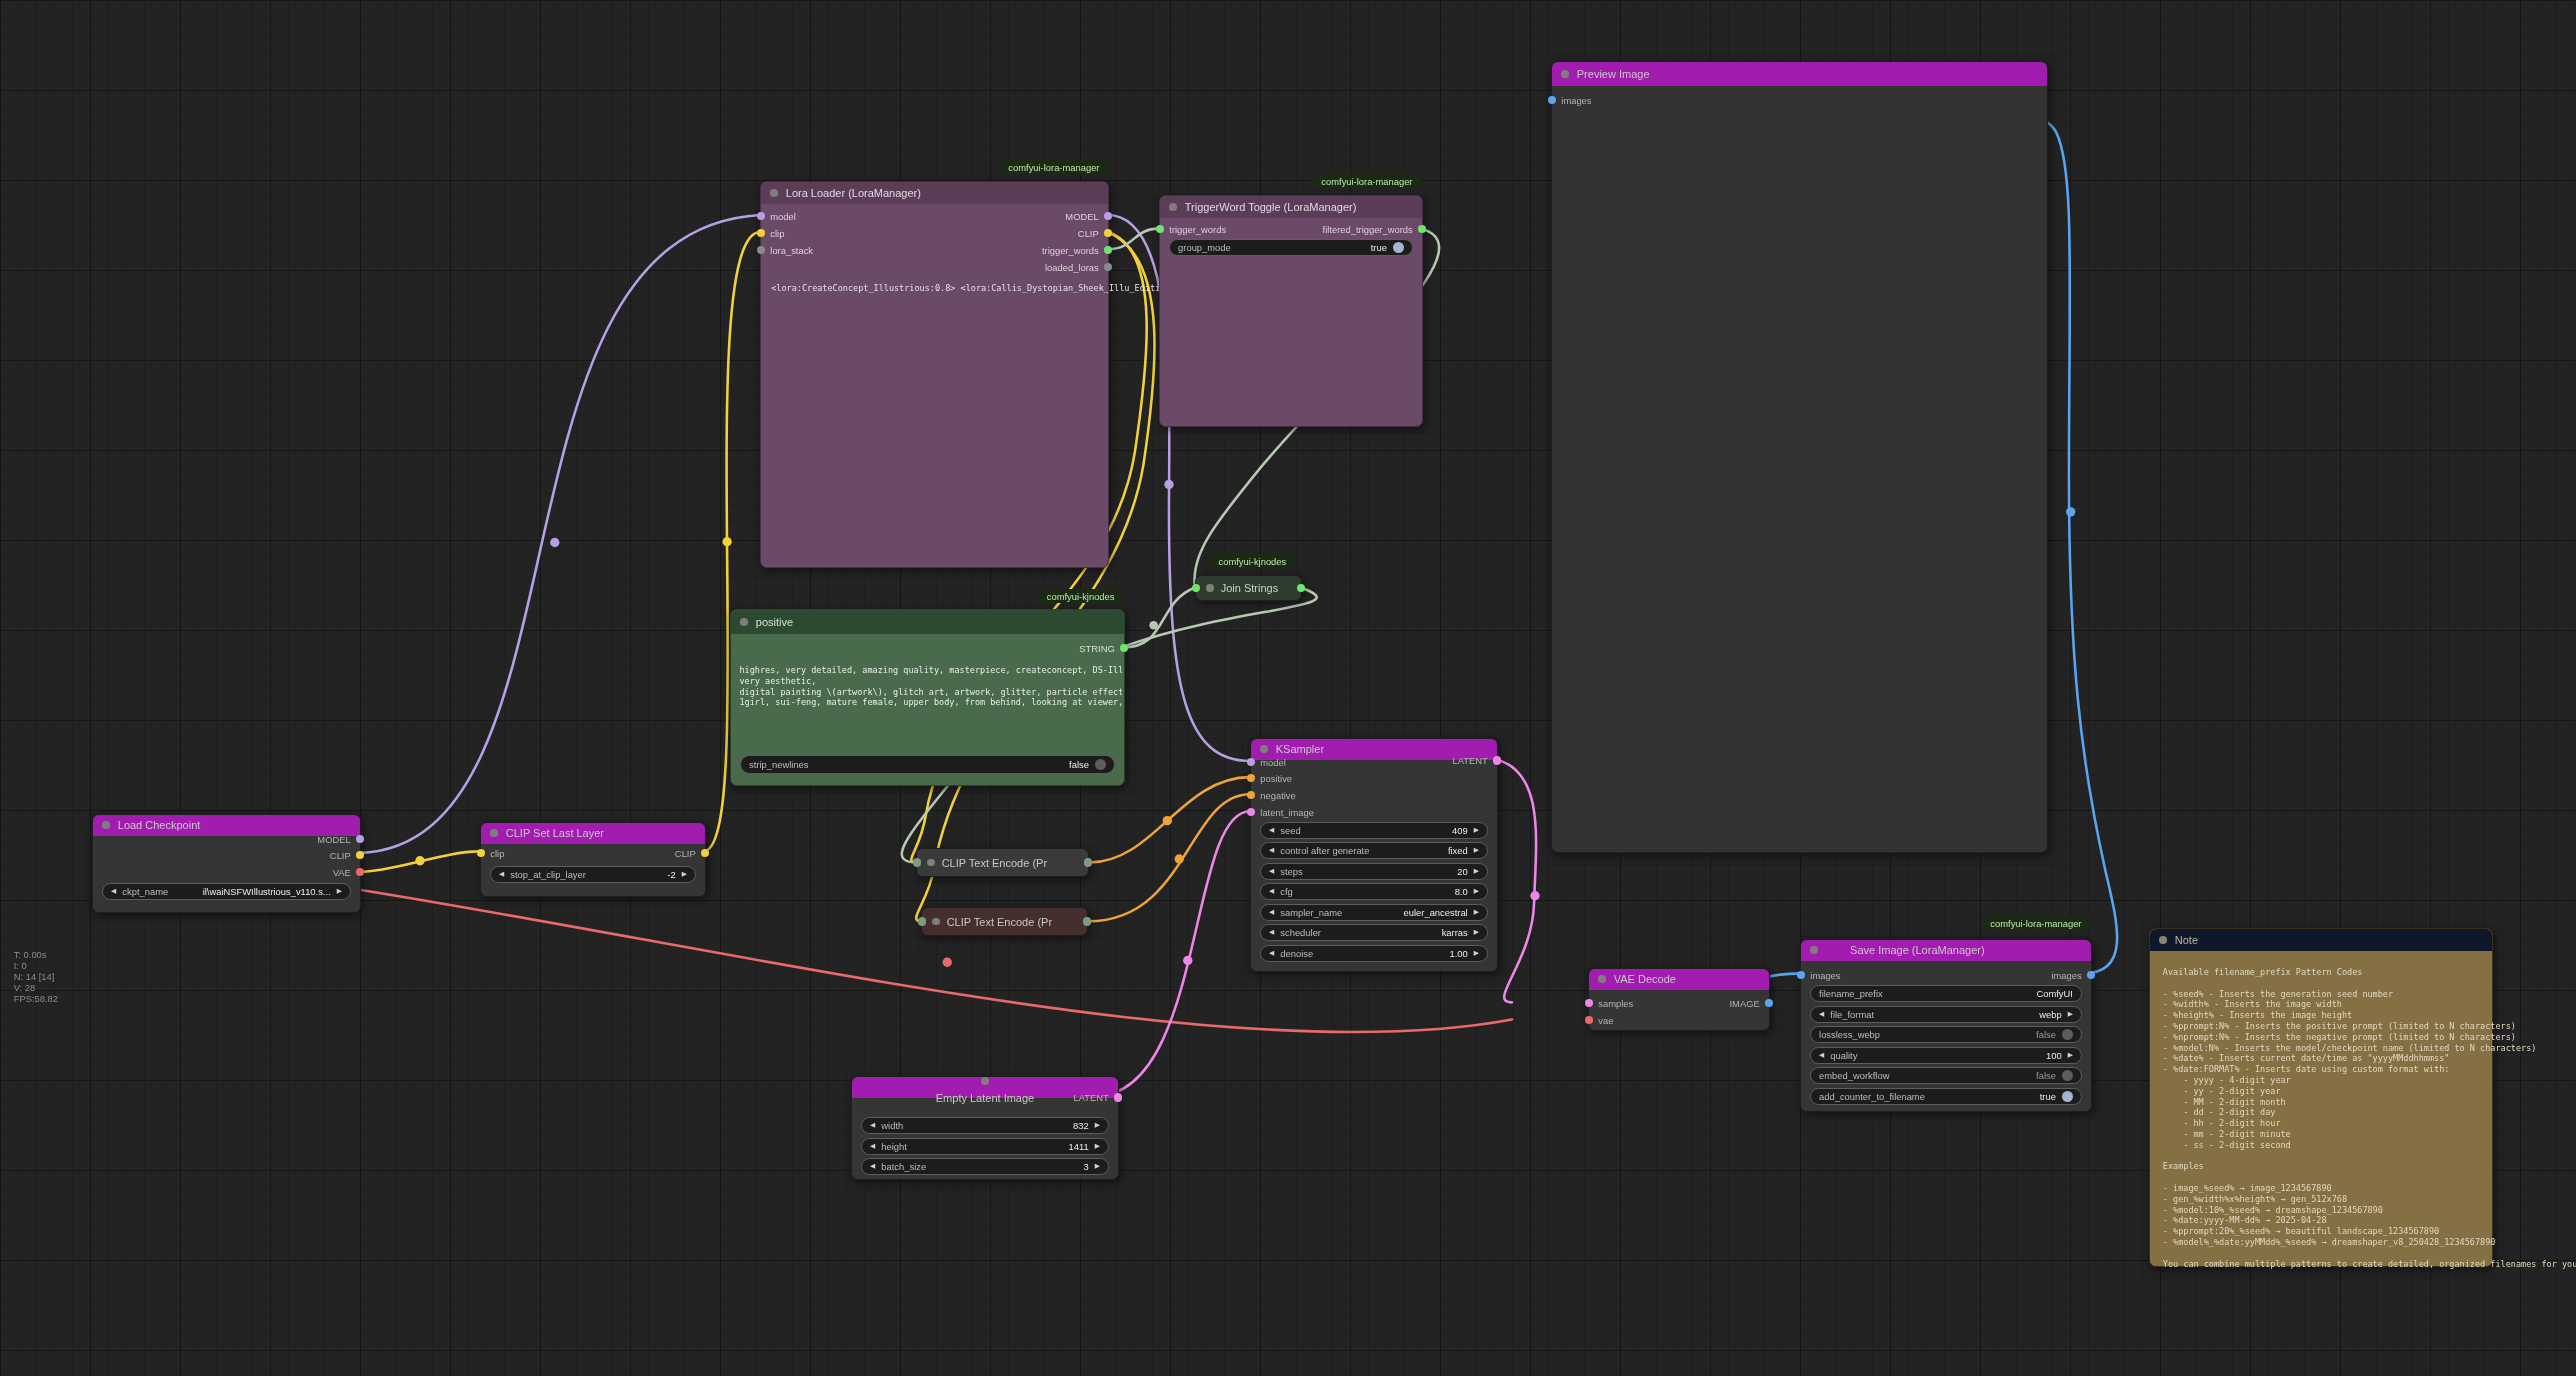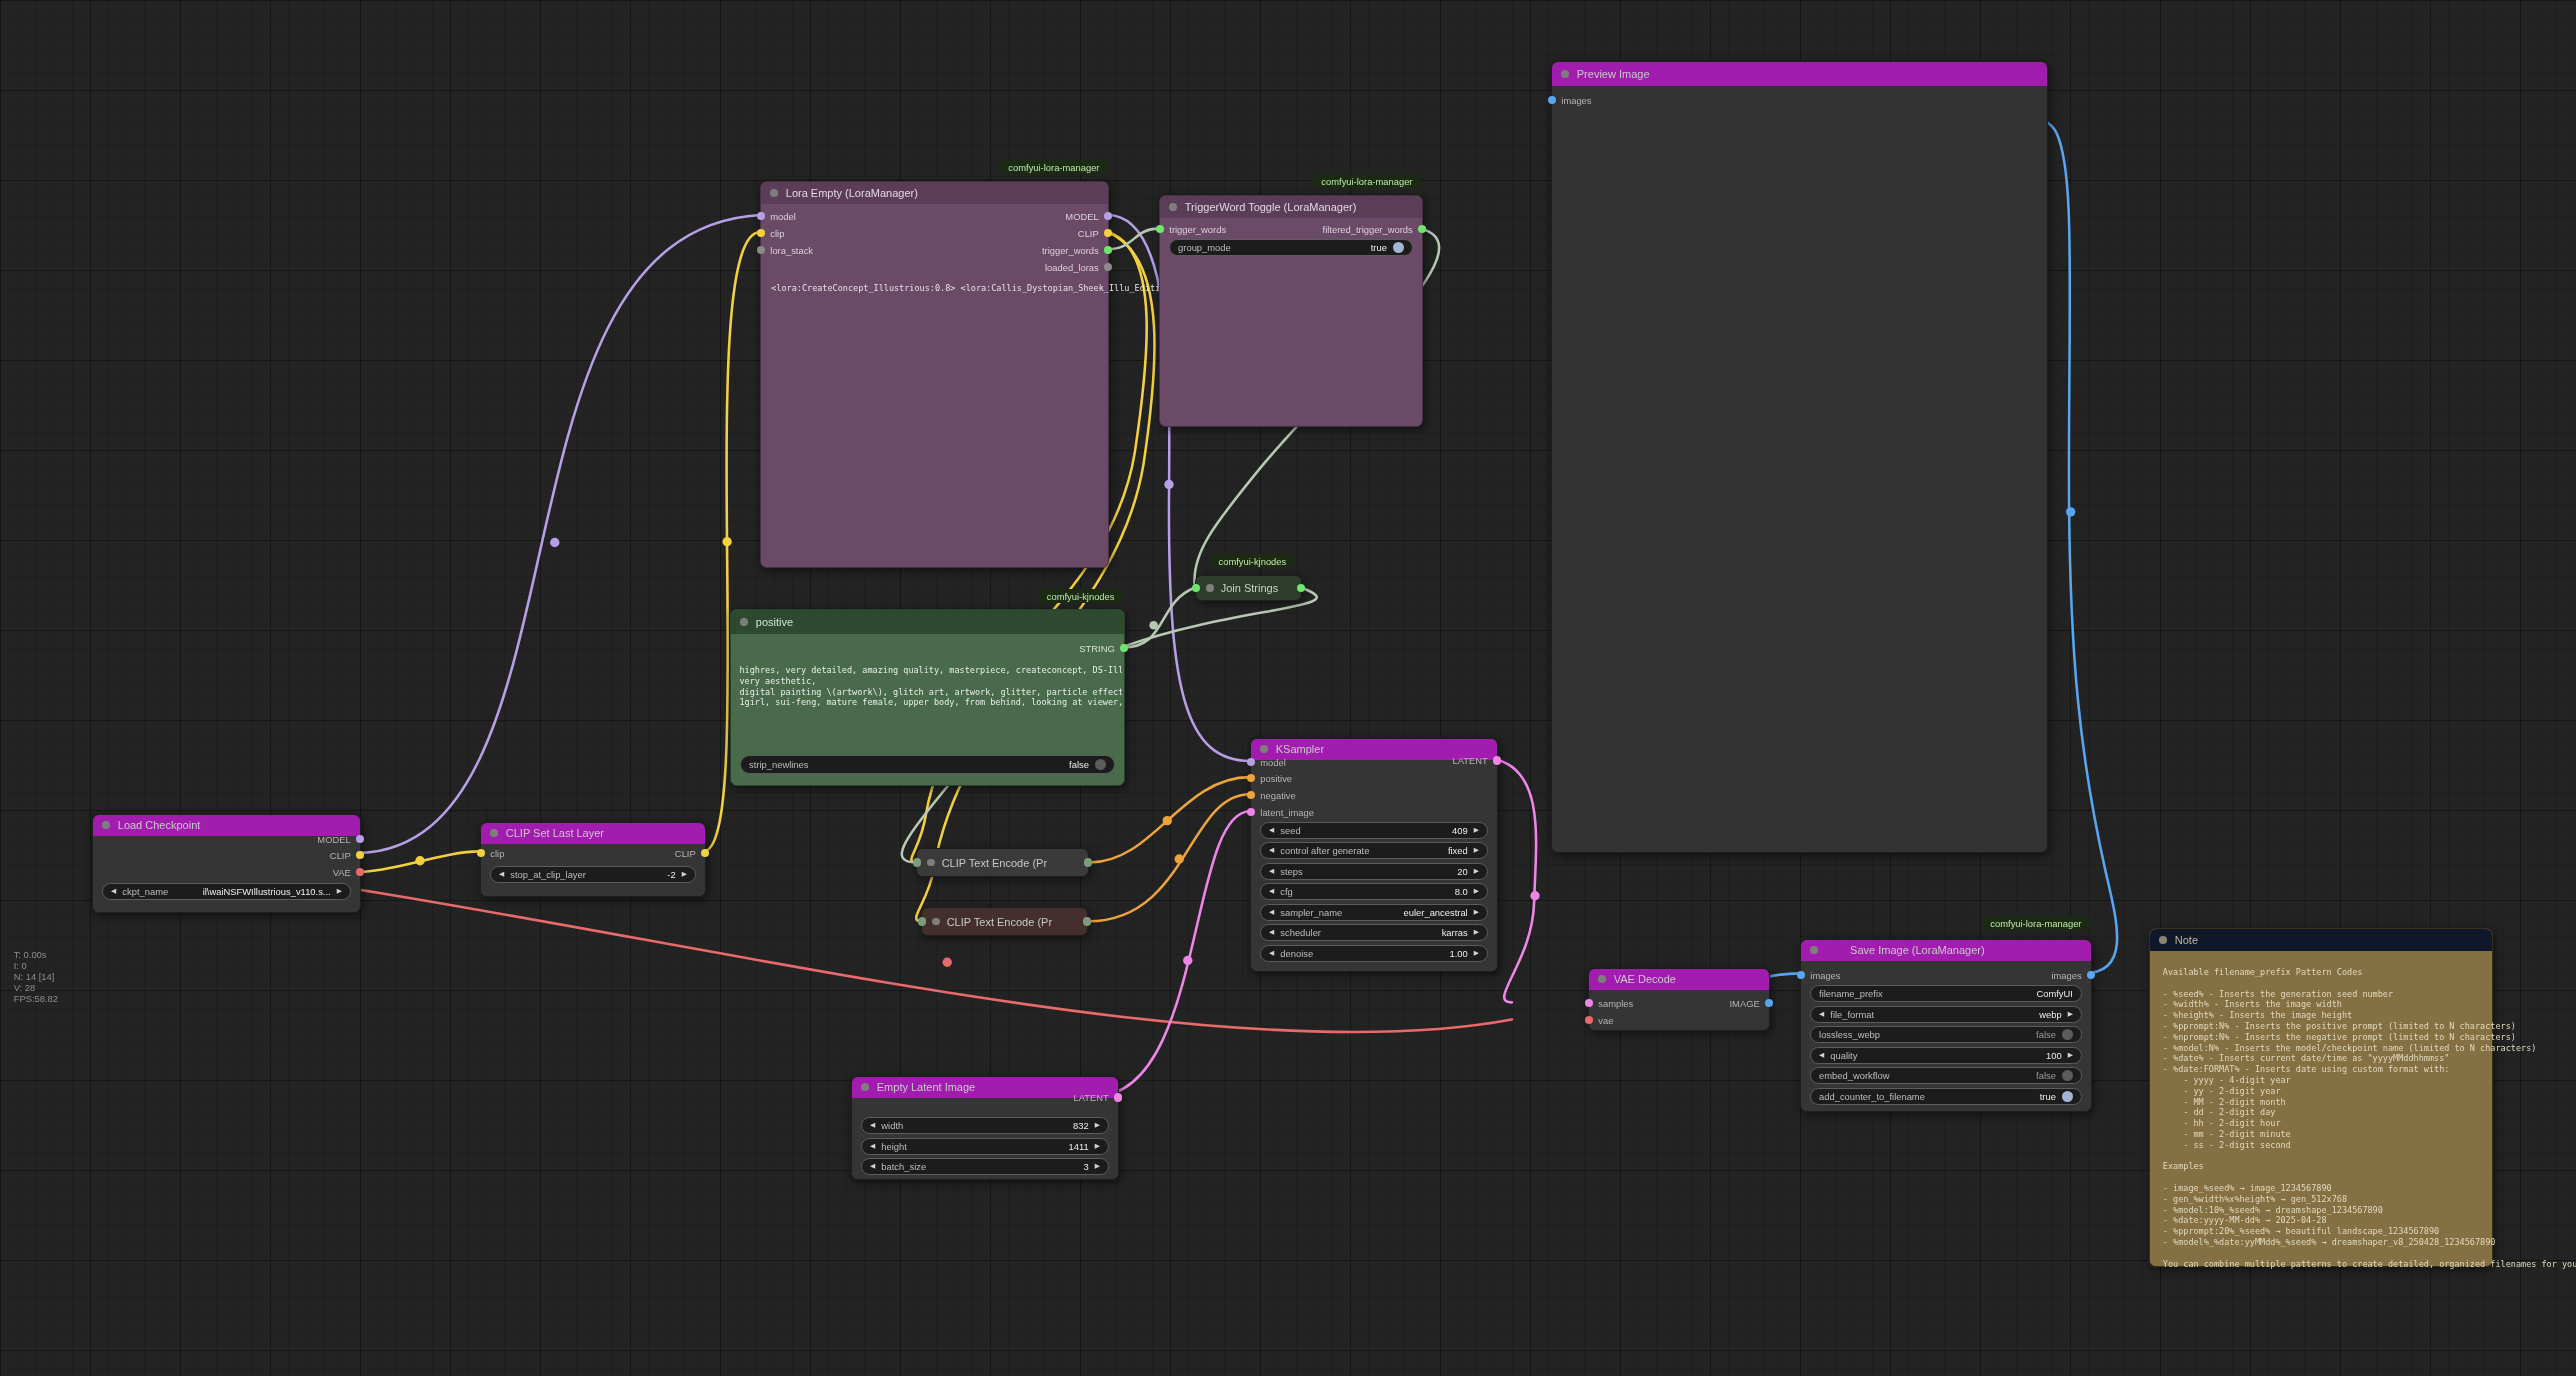--- a/index.html
+++ b/index.html
@@ -148,21 +148,21 @@
     <span>stop_at_clip_layer</span>
     <span class="wval">-2</span>
     <span class="arr">▶</span>
   </div>
 </div>
 
 <div class="badge" style="right:1468px;top:160px;">comfyui-lora-manager</div>
 <div class="node purple" style="left:760px;top:181px;width:347px;height:385px;">
   <div class="title">
     <span class="tdot"></span>
-    <span>Lora Empty (LoraManager)</span>
+    <span>Lora Loader (LoraManager)</span>
   </div>
   <div class="port in" style="top:28px">
     <span class="pdot c-model"></span>
     <span>model</span>
   </div>
   <div class="port in" style="top:45px">
     <span class="pdot c-clip"></span>
     <span>clip</span>
   </div>
   <div class="port in" style="top:62px">
@@ -315,21 +315,21 @@
   </div>
   <div class="widget" style="top:206px">
     <span class="arr">◀</span>
     <span>denoise</span>
     <span class="wval">1.00</span>
     <span class="arr">▶</span>
   </div>
 </div>
 
 <div class="node" style="left:851px;top:1076px;width:266px;height:102px;">
-  <div class="title" style="height:20.5px;">
+  <div class="title" style="height:20.5px;flex-direction:column;">
     <span class="tdot"></span>
     <span>Empty Latent Image</span>
   </div>
   <div class="port out" style="top:14.5px">
     <span class="pdot c-latent"></span>
     <span>LATENT</span>
   </div>
   <div class="widget" style="top:40px">
     <span class="arr">◀</span>
     <span>width</span>

